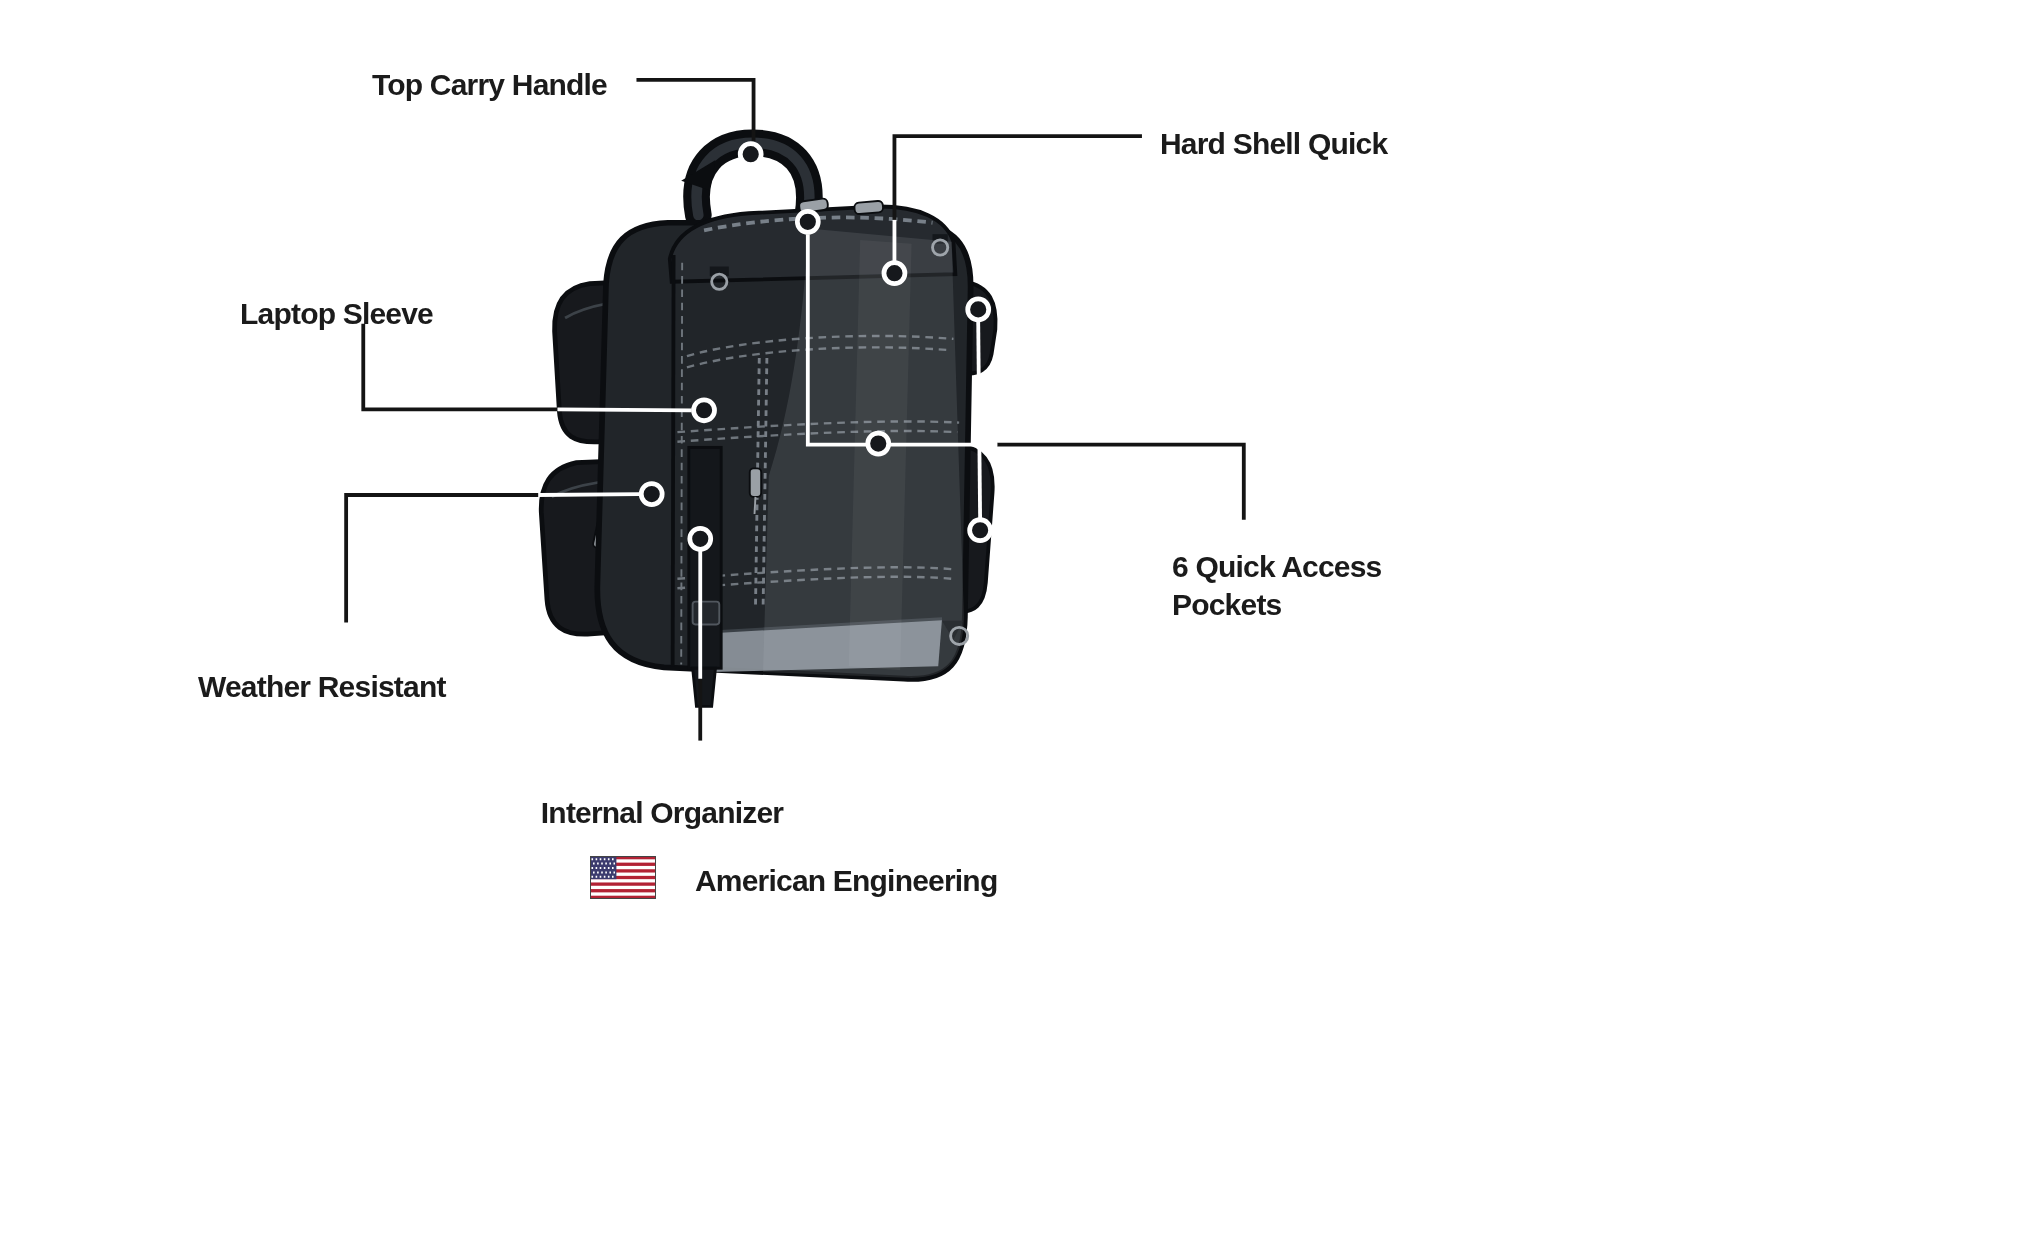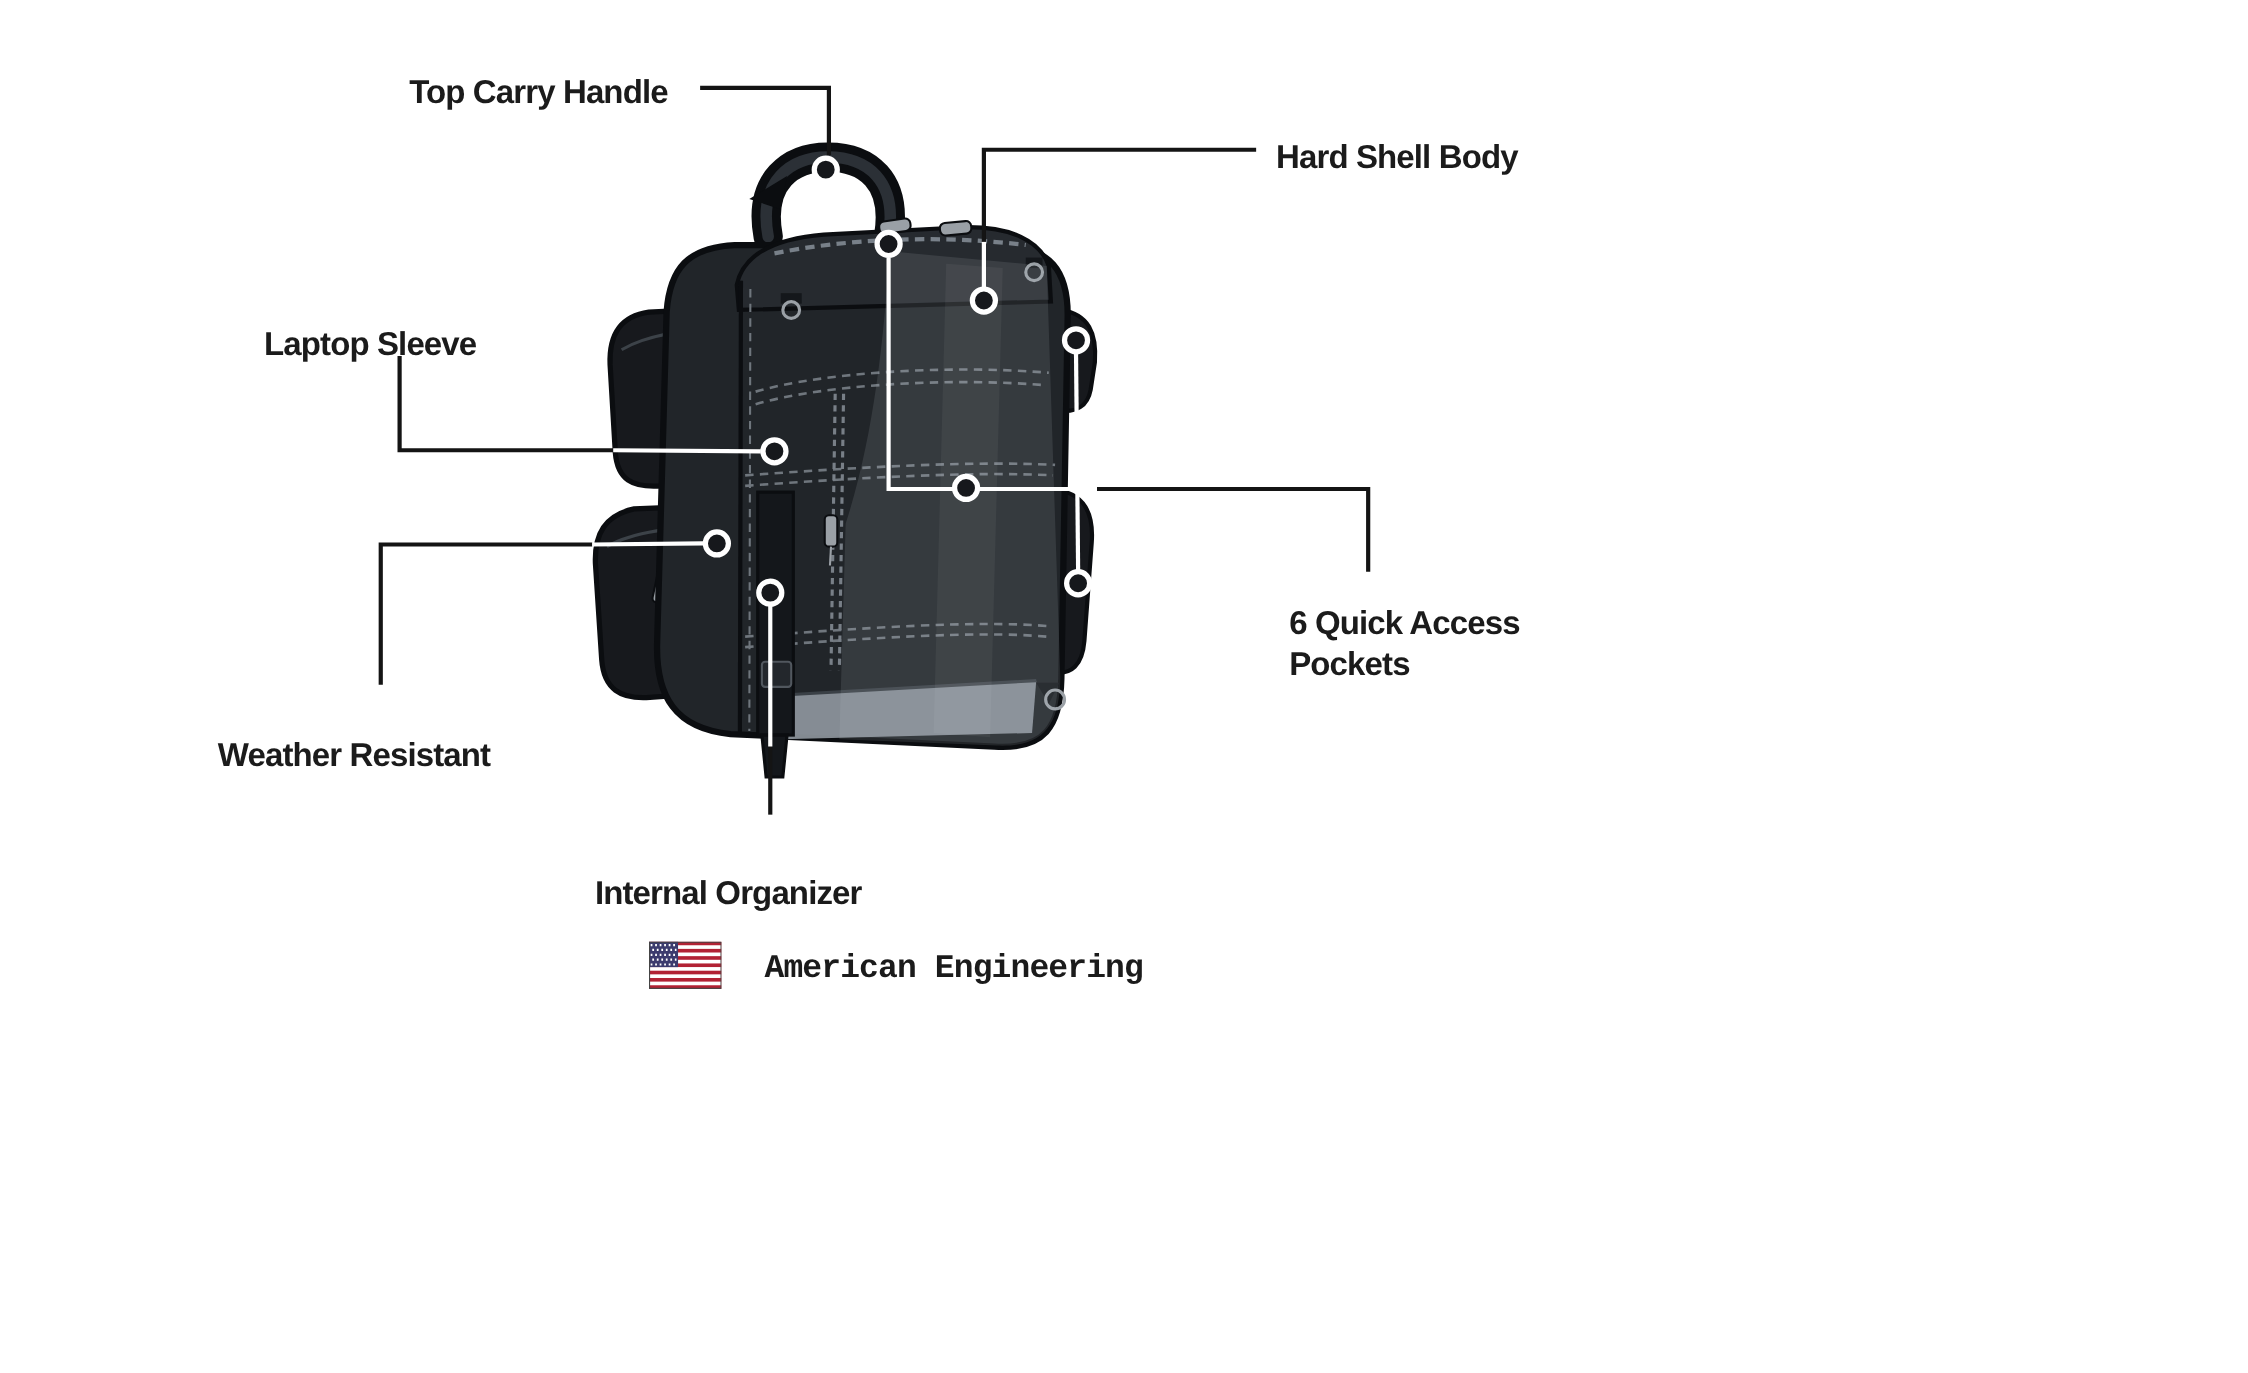--- a/index.html
+++ b/index.html
@@ -140,21 +140,21 @@
       <circle cx="688" cy="431" r="11"></circle>
       <circle cx="871" cy="466" r="11"></circle>
       <circle cx="633" cy="519" r="11"></circle>
       <circle cx="978" cy="557" r="11"></circle>
       <circle cx="684" cy="566" r="11"></circle>
     </g>
   </svg>
 
   <div class="label right" style="left:340px;top:66px;width:267px;">Top Carry Handle</div>
 
-  <div class="label" style="left:1160px;top:125px;">Hard Shell Body</div>
+  <div class="label" style="left:1160px;top:125px;">Hard Shell Quick</div>
 
   <div class="label" style="left:240px;top:295px;">Laptop Sleeve</div>
 
   <div class="label" style="left:198px;top:668px;">Weather Resistant</div>
 
   <div class="label" style="left:1160px;top:548px;margin-left:12px;">
     <span class="line">6 Quick Access</span>
     <span class="line">Pockets</span>
   </div>
 
@@ -176,15 +176,15 @@
         <line x1="1.5" y1="3.2" x2="25" y2="3.2"></line>
         <line x1="3" y1="7.6" x2="25" y2="7.6"></line>
         <line x1="1.5" y1="12" x2="25" y2="12"></line>
         <line x1="3" y1="16.4" x2="25" y2="16.4"></line>
         <line x1="1.5" y1="20.8" x2="25" y2="20.8"></line>
       </g>
       <rect x="0.5" y="0.5" width="65" height="42" fill="none" stroke="#444" stroke-width="1"></rect>
     </svg>
   </div>
 
-  <div class="label" style="left:695px;top:862px;font-family:Liberation Mono, monospace;">American Engineering</div>
+  <div class="label" style="left:695px;top:862px;">American Engineering</div>
 
 </div>
 
 </body></html>

